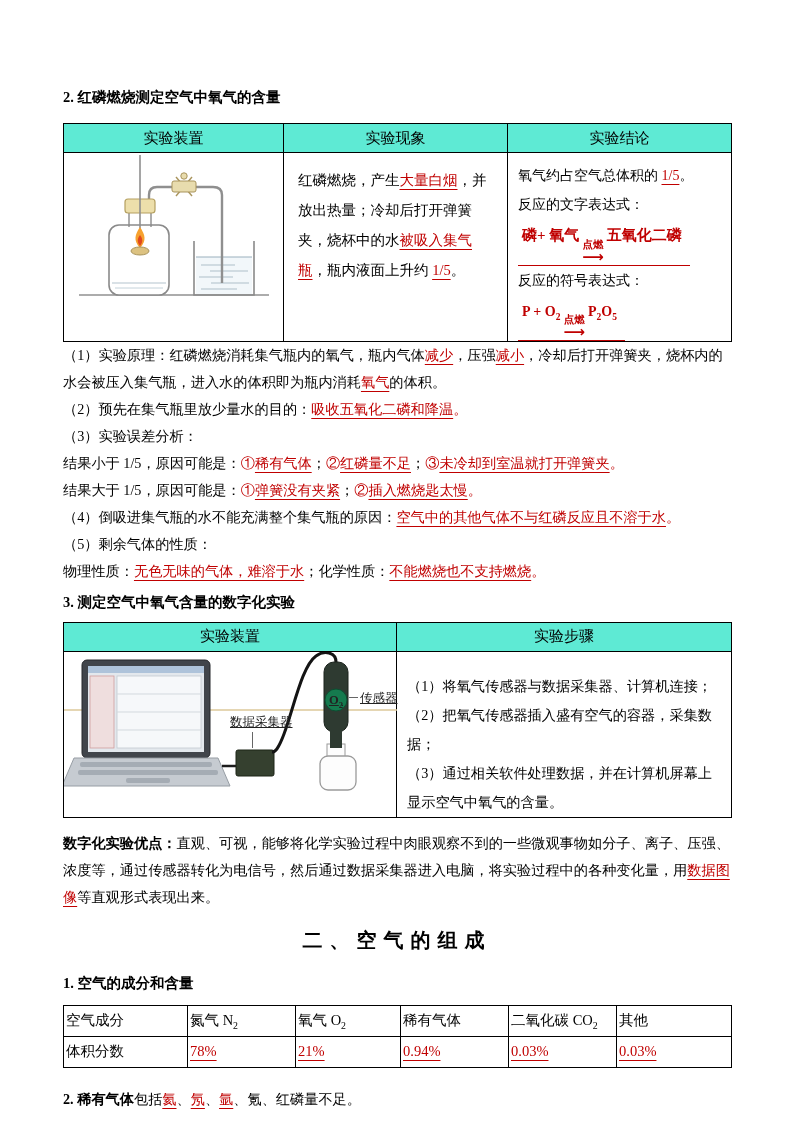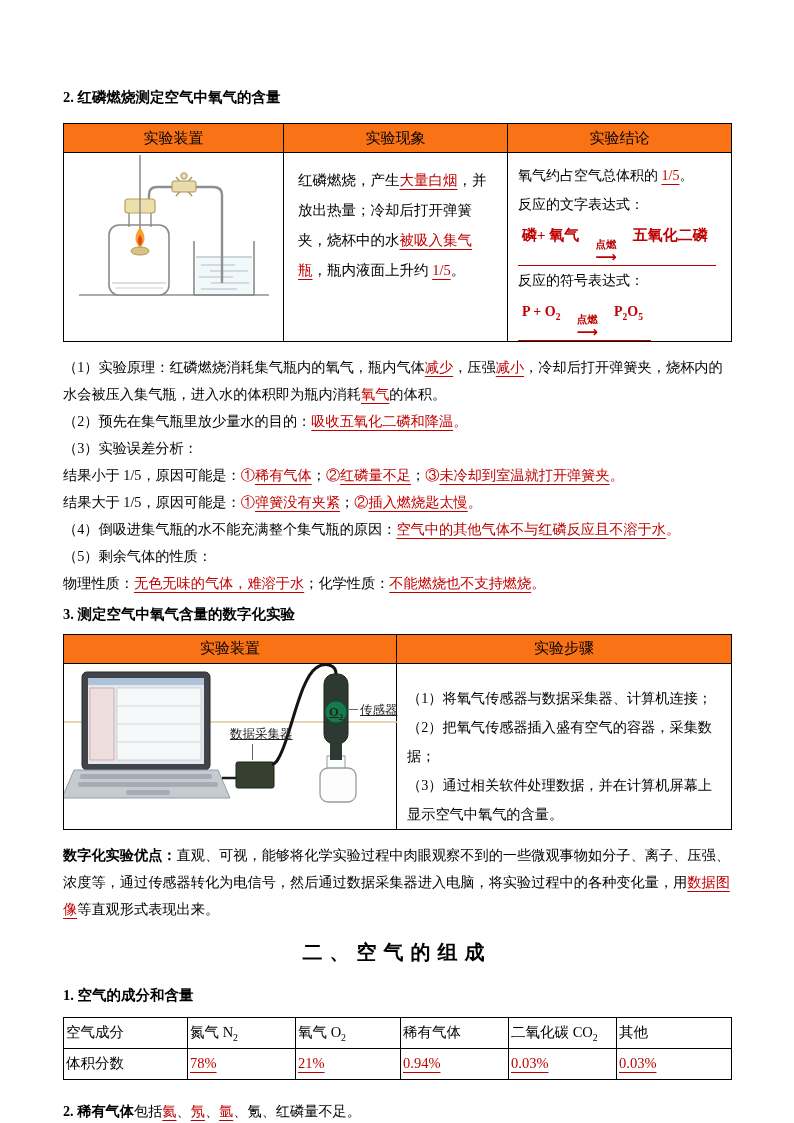--- a/index.html
+++ b/index.html
@@ -10,46 +10,46 @@
   .content{position:absolute;left:63px;top:0;width:668px;}
   
   .h-num{font-weight:bold;font-size:14.5px;margin:0;}
   .h-sec2{margin:88px 0 16px 0;}
   .h-sec3{margin:8px 0 10px 0;}
   .h-air{margin:16px 0 20px 0;text-align:center;font-size:20px;font-weight:bold;letter-spacing:7px;}
   .h-air-sub{margin:0 0 12px 0;}
   
   table{border-collapse:collapse;width:668px;table-layout:fixed;}
   td,th{border:1px solid #000;}
-  th{background:#f97316;font-weight:normal;font-size:15px;height:26px;padding:1px 2px;text-align:center;}
+  th{background:#5eead4;font-weight:normal;font-size:15px;height:26px;padding:1px 2px;text-align:center;}
   td{vertical-align:top;}
   .t1-body td{height:158px;}
   .cell-fig{padding:0;text-align:center;}
   .cell-phen{padding:12px 10px 0 14px;font-size:14.5px;line-height:30px;}
   .cell-conc{padding:8px 8px 0 10px;font-size:14px;line-height:29px;}
   .t2-body td{height:142px;}
   .cell-steps{padding:20px 8px 0 10px;font-size:14.2px;line-height:29px;}
   .cell-steps p{margin:0;}
   .air-table td{height:28px;text-align:left;vertical-align:middle;font-size:14.5px;padding:1px 2px;}
   
-  .notes{margin-top:12px;line-height:27px;font-size:14.2px;}
+  .notes{line-height:27px;font-size:14.2px;}
   .notes p{margin:0;}
   .advantage{margin:12px 0 0 0;line-height:27px;font-size:14.2px;}
   .noble{margin:18px 0 0 0;line-height:27px;font-size:14.2px;}
   
   .rd{color:#C00000;}
   .u{text-decoration:underline;text-underline-offset:4px;}
   .b{font-weight:bold;}
   sub{font-size:0.68em;}
   
   .eq{color:#C00000;font-weight:bold;display:inline-block;border-bottom:1px solid #C00000;
       padding:0 8px 2px 4px;margin-top:2px;text-align:center;}
   .eq-word{font-size:15px;}
   .rxn-arrow{display:inline-flex;flex-direction:column;align-items:center;vertical-align:-0.55em;
-      line-height:1;margin:0 16px;}
+      line-height:1;margin:0 3px;}
   .arrow-label{font-size:10.5px;line-height:1;}
   .arrow-line{font-family:"DejaVu Sans",sans-serif;font-size:15px;line-height:0.8;margin-top:0;}
   
   .fig1{display:inline-block;width:218px;height:158px;}
   .fig2{position:relative;width:333px;height:142px;margin:0 auto;}
   .fig2 .lbl{position:absolute;font-size:12.5px;color:#222;white-space:nowrap;text-decoration:underline;}
   .lbl-collector{left:166px;top:62px;}
   .lbl-sensor{left:296px;top:38px;}
   .lbl-o2{left:261px;top:40px;width:22px;text-align:center;color:#fff;font-weight:bold;
       font-size:12px;line-height:16px;}

